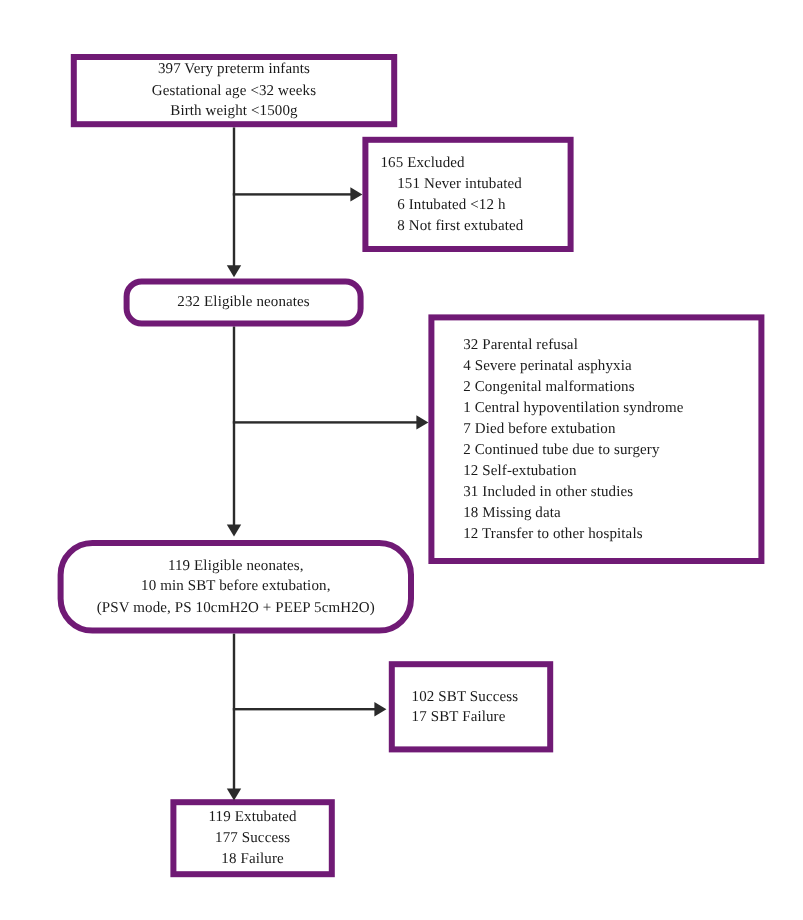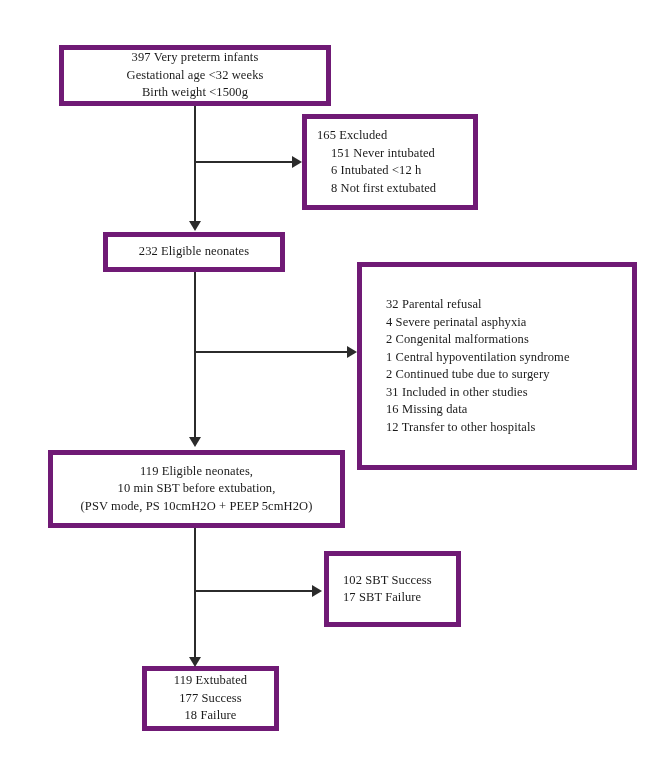--- a/index.html
+++ b/index.html
@@ -106,42 +106,44 @@
   <div class="conn h" style="left:194px; top:161px; width:100px;"></div>
   <div class="arrow-right" style="left:292px; top:156px;"></div>
 
   <div class="node left" style="left:302px; top:114px; width:176px; height:96px;padding-left:10px;">
     <span class="line">165 Excluded</span>
     <span class="line indent">151 Never intubated</span>
     <span class="line indent">6 Intubated &lt;12 h</span>
     <span class="line indent">8 Not first extubated</span>
   </div>
 
-  <div class="node center" style="left:103px; top:232px; width:182px; height:40px;">
+  <div class="node center" style="left:103px; top:232px; width:200px; height:40px;border-radius:15px;">
     <span class="line">232 Eligible neonates</span>
   </div>
 
   <div class="conn v" style="left:194px; top:272px; height:166px;"></div>
   <div class="arrow-down" style="left:189px; top:437px;"></div>
 
   <div class="conn h" style="left:194px; top:351px; width:155px;"></div>
   <div class="arrow-right" style="left:347px; top:346px;"></div>
 
   <div class="node left" style="left:357px; top:262px; width:280px; height:208px;">
     <span class="line indent-sm">32 Parental refusal</span>
     <span class="line indent-sm">4 Severe perinatal asphyxia</span>
     <span class="line indent-sm">2 Congenital malformations</span>
     <span class="line indent-sm">1 Central hypoventilation syndrome</span>
+    <span class="line indent-sm">7 Died before extubation</span>
     <span class="line indent-sm">2 Continued tube due to surgery</span>
+    <span class="line indent-sm">12 Self-extubation</span>
     <span class="line indent-sm">31 Included in other studies</span>
-    <span class="line indent-sm">16 Missing data</span>
+    <span class="line indent-sm">18 Missing data</span>
     <span class="line indent-sm">12 Transfer to other hospitals</span>
   </div>
 
-  <div class="node center" style="left:48px; top:450px; width:297px; height:78px;">
+  <div class="node center" style="left:48px; top:450px; width:297px; height:78px;border-radius:29px;">
     <span class="line">119 Eligible neonates,</span>
     <span class="line">10 min SBT before extubation,</span>
     <span class="line">(PSV mode, PS 10cmH2O + PEEP 5cmH2O)</span>
   </div>
 
   <div class="conn v" style="left:194px; top:528px; height:130px;"></div>
   <div class="arrow-down" style="left:189px; top:657px;"></div>
 
   <div class="conn h" style="left:194px; top:590px; width:120px;"></div>
   <div class="arrow-right" style="left:312px; top:585px;"></div>

